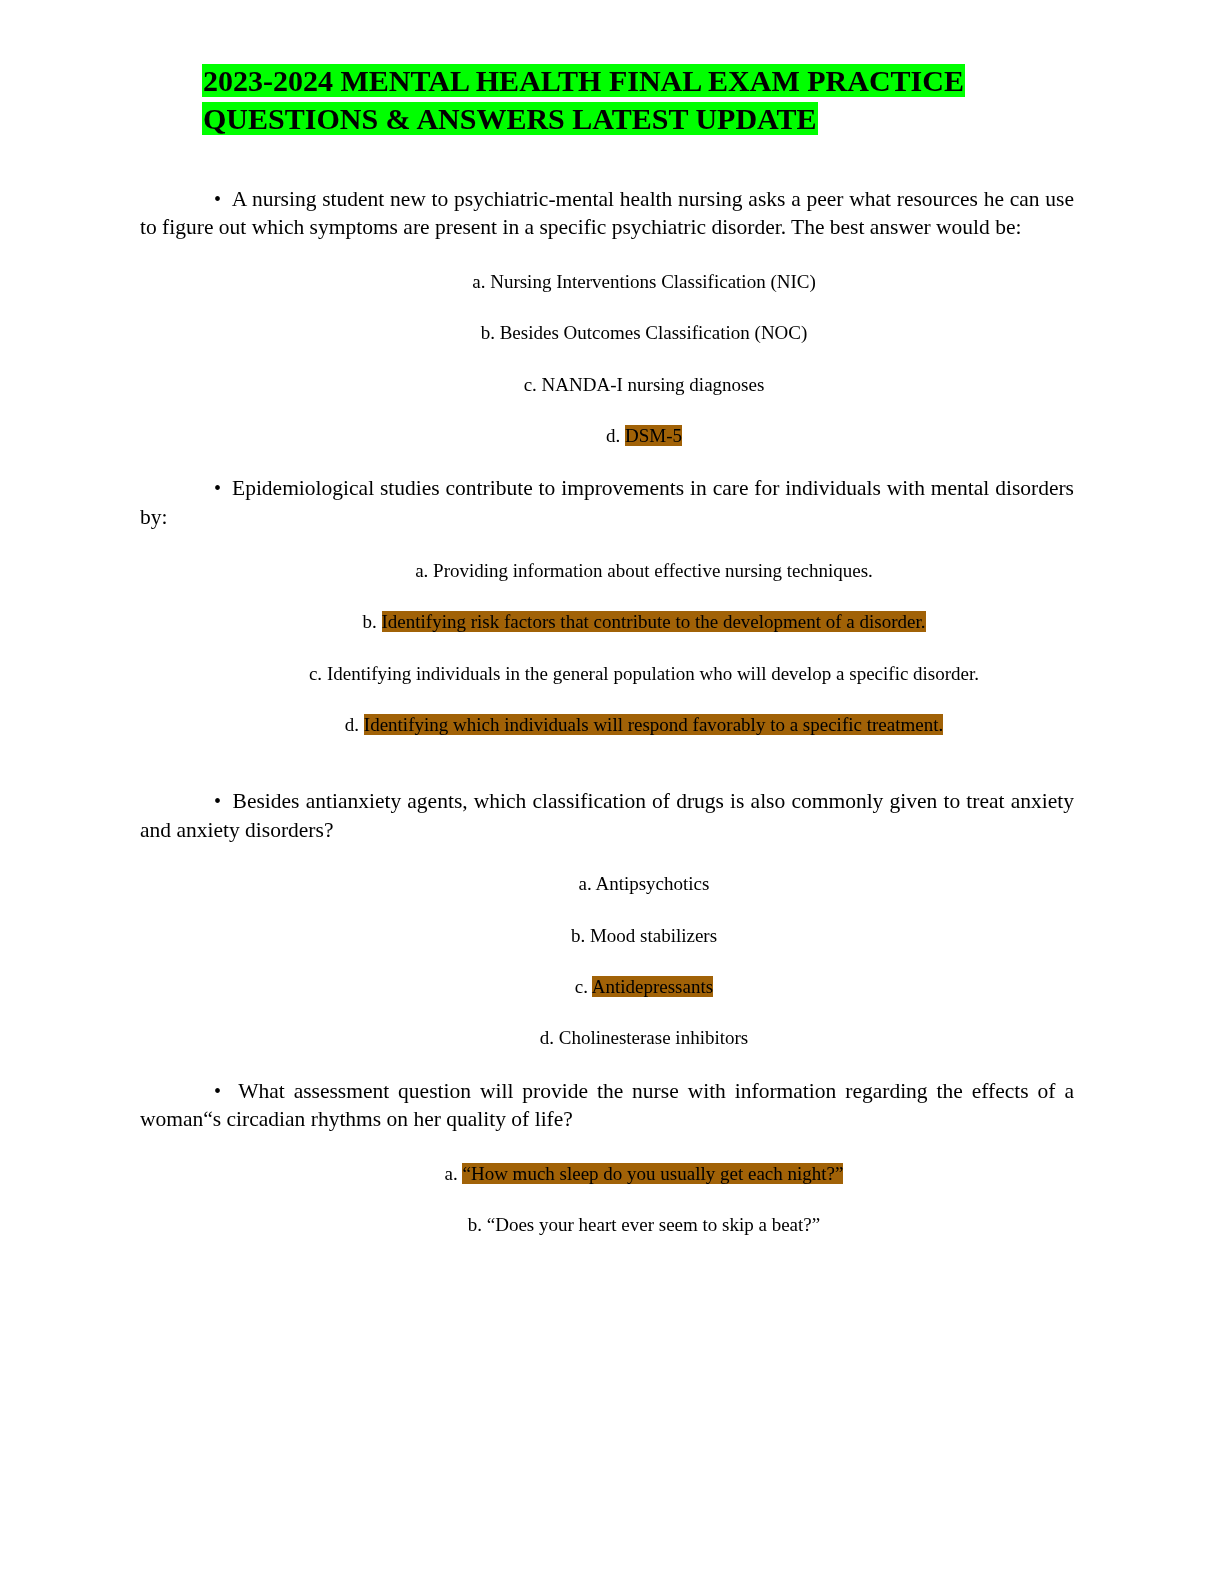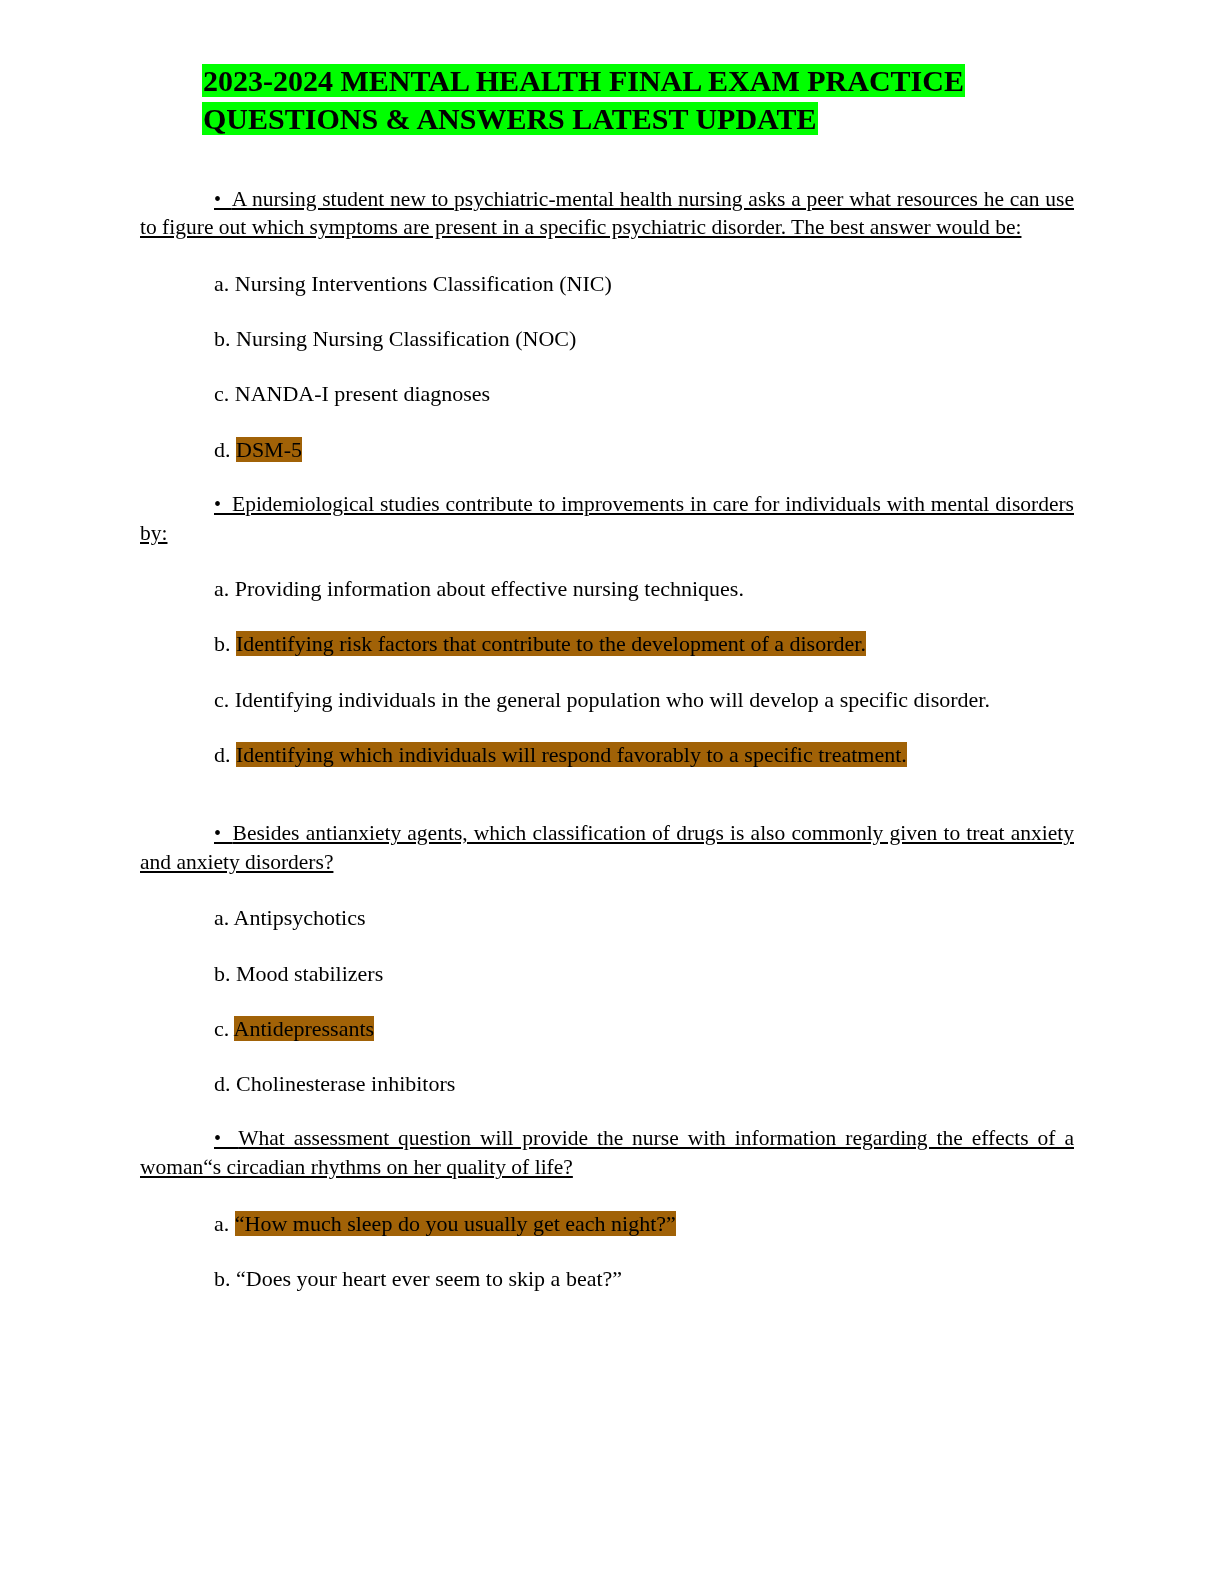--- a/index.html
+++ b/index.html
@@ -35,35 +35,35 @@
   }
   .block {
     margin: 0;
   }
   .qline {
     font-size: 21.5px;
     line-height: 1.33;
     text-align: justify;
     margin: 0;
     padding: 0;
-    text-decoration: underline;
   }
   .q-first-indent {
     display: inline-block;
     width: 74px;
   }
   .bullet {
     font-size: 20px;
     line-height: 1;
   }
   .opt {
-    font-size: 22px;
+    font-size: 19px;
     line-height: 1.33;
     margin: 0;
     padding-left: 74px;
+    text-align: center;
   }
   .hl-y {
     background: #a16207;
   }
   .spacer-q {
     height: 27px;
   }
   .spacer-opt {
     height: 26px;
   }
@@ -85,23 +85,23 @@
   </h1>
 
   <div class="spacer-title"></div>
 
   <div id="questions">
       <div class="block">
         <p class="qline"><span class="q-first-indent"></span><span class="bullet">•&nbsp;&nbsp;</span><span>A nursing student new to psychiatric-mental health nursing asks a peer what resources he can use to figure out which symptoms are present in a specific psychiatric disorder. The best answer would be:</span></p>
         <div class="spacer-q"></div>
         <p class="opt"><span>a.</span> <span>Nursing Interventions Classification (NIC)</span></p>
         <div class="spacer-opt"></div>
-        <p class="opt"><span>b.</span> <span>Nursing Nursing Classification (NOC)</span></p>
+        <p class="opt"><span>b.</span> <span>Besides Outcomes Classification (NOC)</span></p>
         <div class="spacer-opt"></div>
-        <p class="opt"><span>c.</span> <span>NANDA-I present diagnoses</span></p>
+        <p class="opt"><span>c.</span> <span>NANDA-I nursing diagnoses</span></p>
         <div class="spacer-opt"></div>
         <p class="opt"><span>d.</span> <span class="hl-y">DSM-5</span></p>
         <div class="spacer-opt"></div>
       </div>
       <div class="block">
         <p class="qline"><span class="q-first-indent"></span><span class="bullet">•&nbsp;&nbsp;</span><span>Epidemiological studies contribute to improvements in care for individuals with mental disorders by:</span></p>
         <div class="spacer-q"></div>
         <p class="opt"><span>a.</span> <span>Providing information about effective nursing techniques.</span></p>
         <div class="spacer-opt"></div>
         <p class="opt"><span>b.</span> <span class="hl-y">Identifying risk factors that contribute to the development of a disorder.</span></p>

